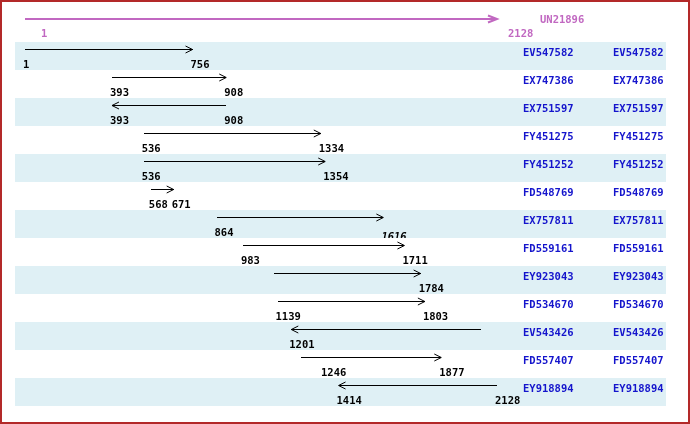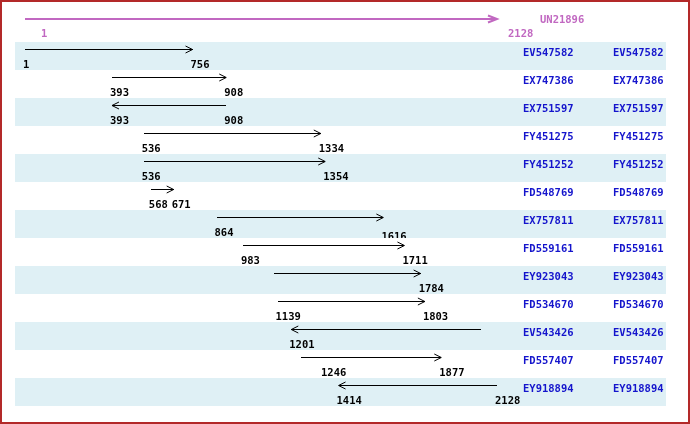--- a/index.html
+++ b/index.html
@@ -95,21 +95,21 @@
       <span class="num" style="left: 146.822px; top: 197px;">568</span>
       <span class="num" style="left: 169.679px; top: 197px;">671</span>
       <span class="acc" style="left: 521px; top: 185px; color: rgb(20, 20, 204);">FD548769</span>
       <span class="acc" style="left: 611px; top: 185px; color: rgb(20, 20, 204);">FD548769</span>
       <div class="band" style="top: 208px; background: rgb(223, 240, 245);"></div>
       <svg class="rowsvg" width="520" height="16" style="top: 208px;">
         <line x1="214.50728725905032" y1="7.5" x2="381.38269863657735" y2="7.5" stroke="#000000" stroke-width="1" shape-rendering="crispEdges"></line>
         <polyline points="374.38269863657735,4 381.38269863657735,7.5 374.38269863657735,11" fill="none" stroke="#000000" stroke-width="1"></polyline>
       </svg>
       <span class="num" style="left: 212.507px; top: 225px;">864</span>
-      <span class="num" style="left: 379.383px; top: 229px;">1616</span>
+      <span class="num" style="left: 379.383px; top: 229px; font-style: italic;">1616</span>
       <span class="acc" style="left: 521px; top: 213px; color: rgb(20, 20, 204);">EX757811</span>
       <span class="acc" style="left: 611px; top: 213px; color: rgb(20, 20, 204);">EX757811</span>
       <div class="band" style="top: 236px; background: rgb(255, 255, 255);"></div>
       <svg class="rowsvg" width="520" height="16" style="top: 236px;">
         <line x1="240.91443347437706" y1="7.5" x2="402.46403385049365" y2="7.5" stroke="#000000" stroke-width="1" shape-rendering="crispEdges"></line>
         <polyline points="395.46403385049365,4 402.46403385049365,7.5 395.46403385049365,11" fill="none" stroke="#000000" stroke-width="1"></polyline>
       </svg>
       <span class="num" style="left: 238.914px; top: 253px;">983</span>
       <span class="num" style="left: 400.464px; top: 253px;">1711</span>
       <span class="acc" style="left: 521px; top: 241px; color: rgb(20, 20, 204);">FD559161</span>

